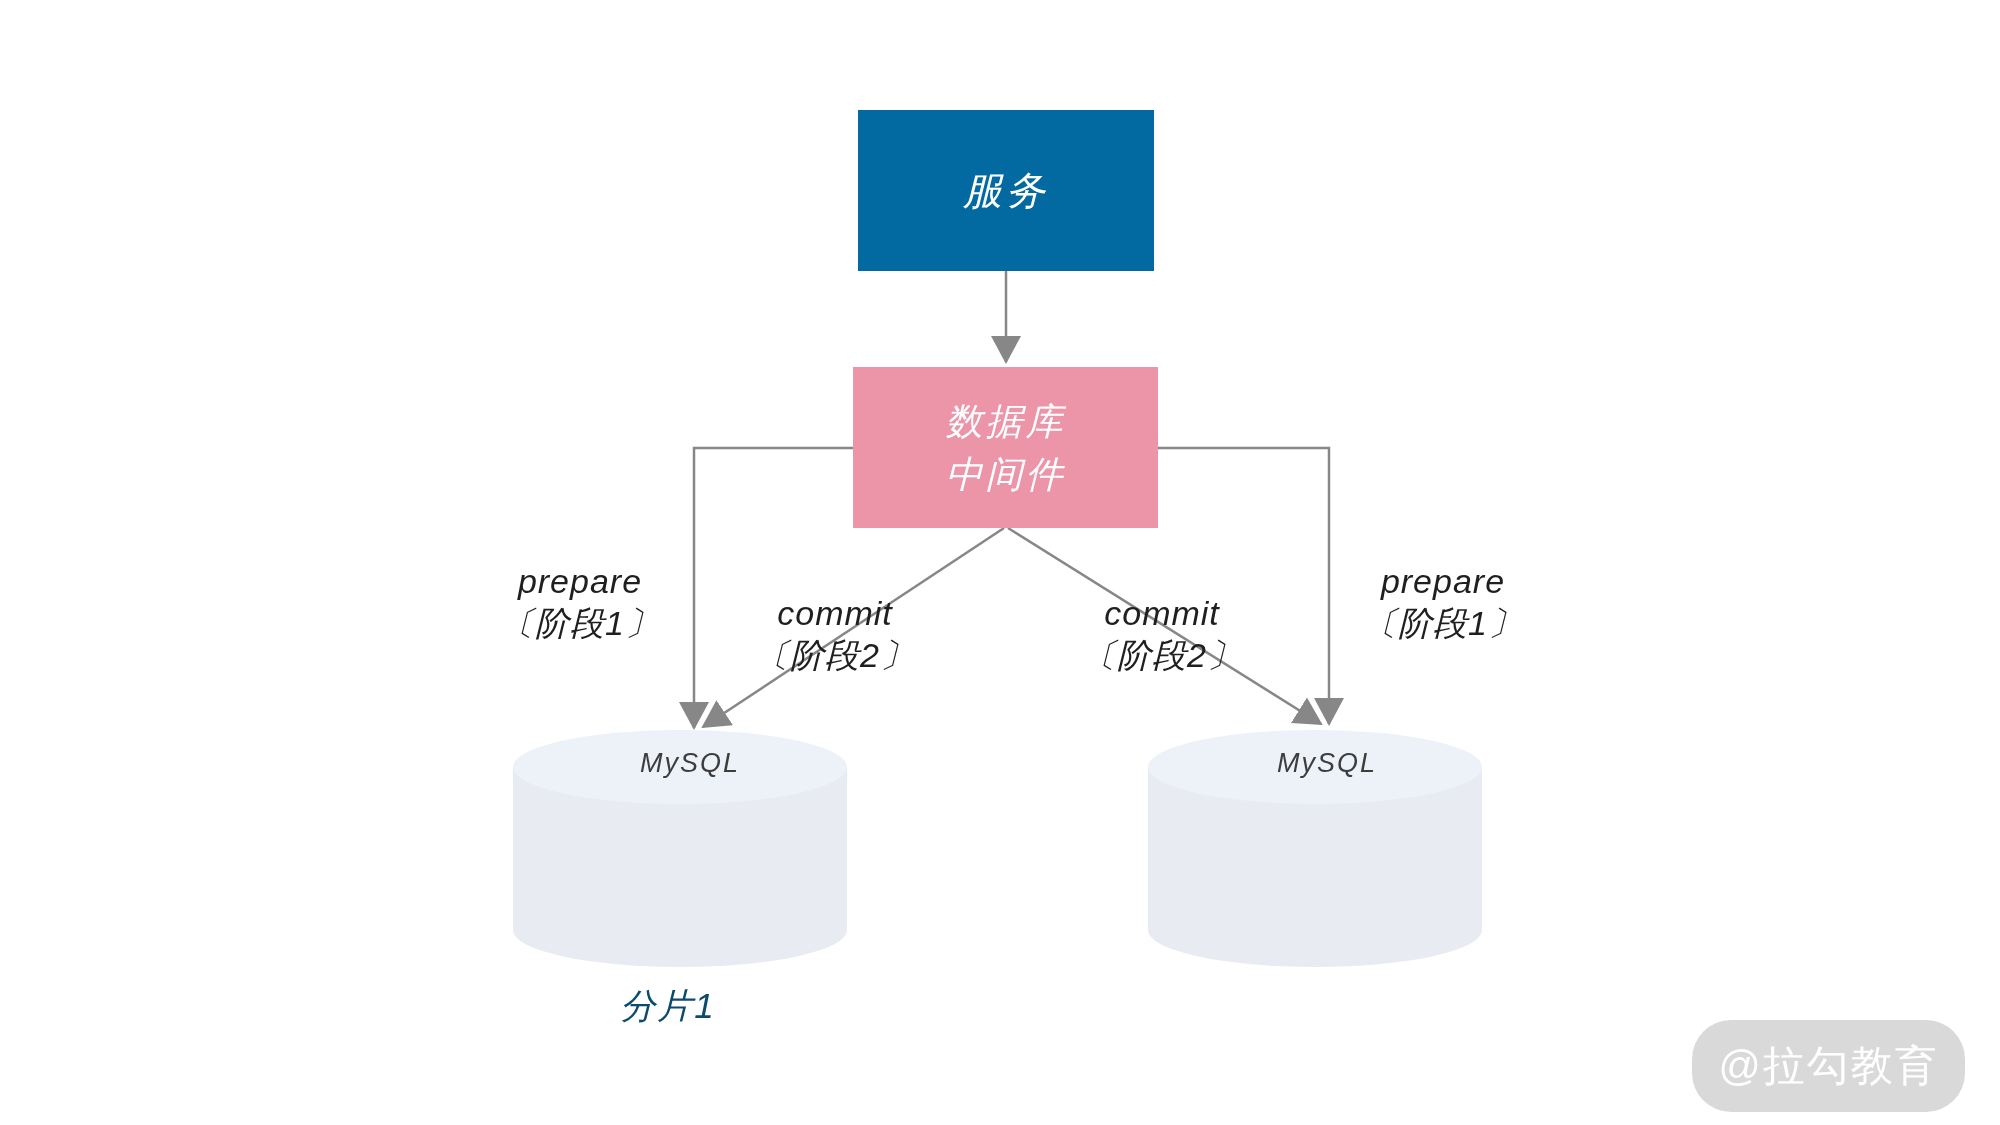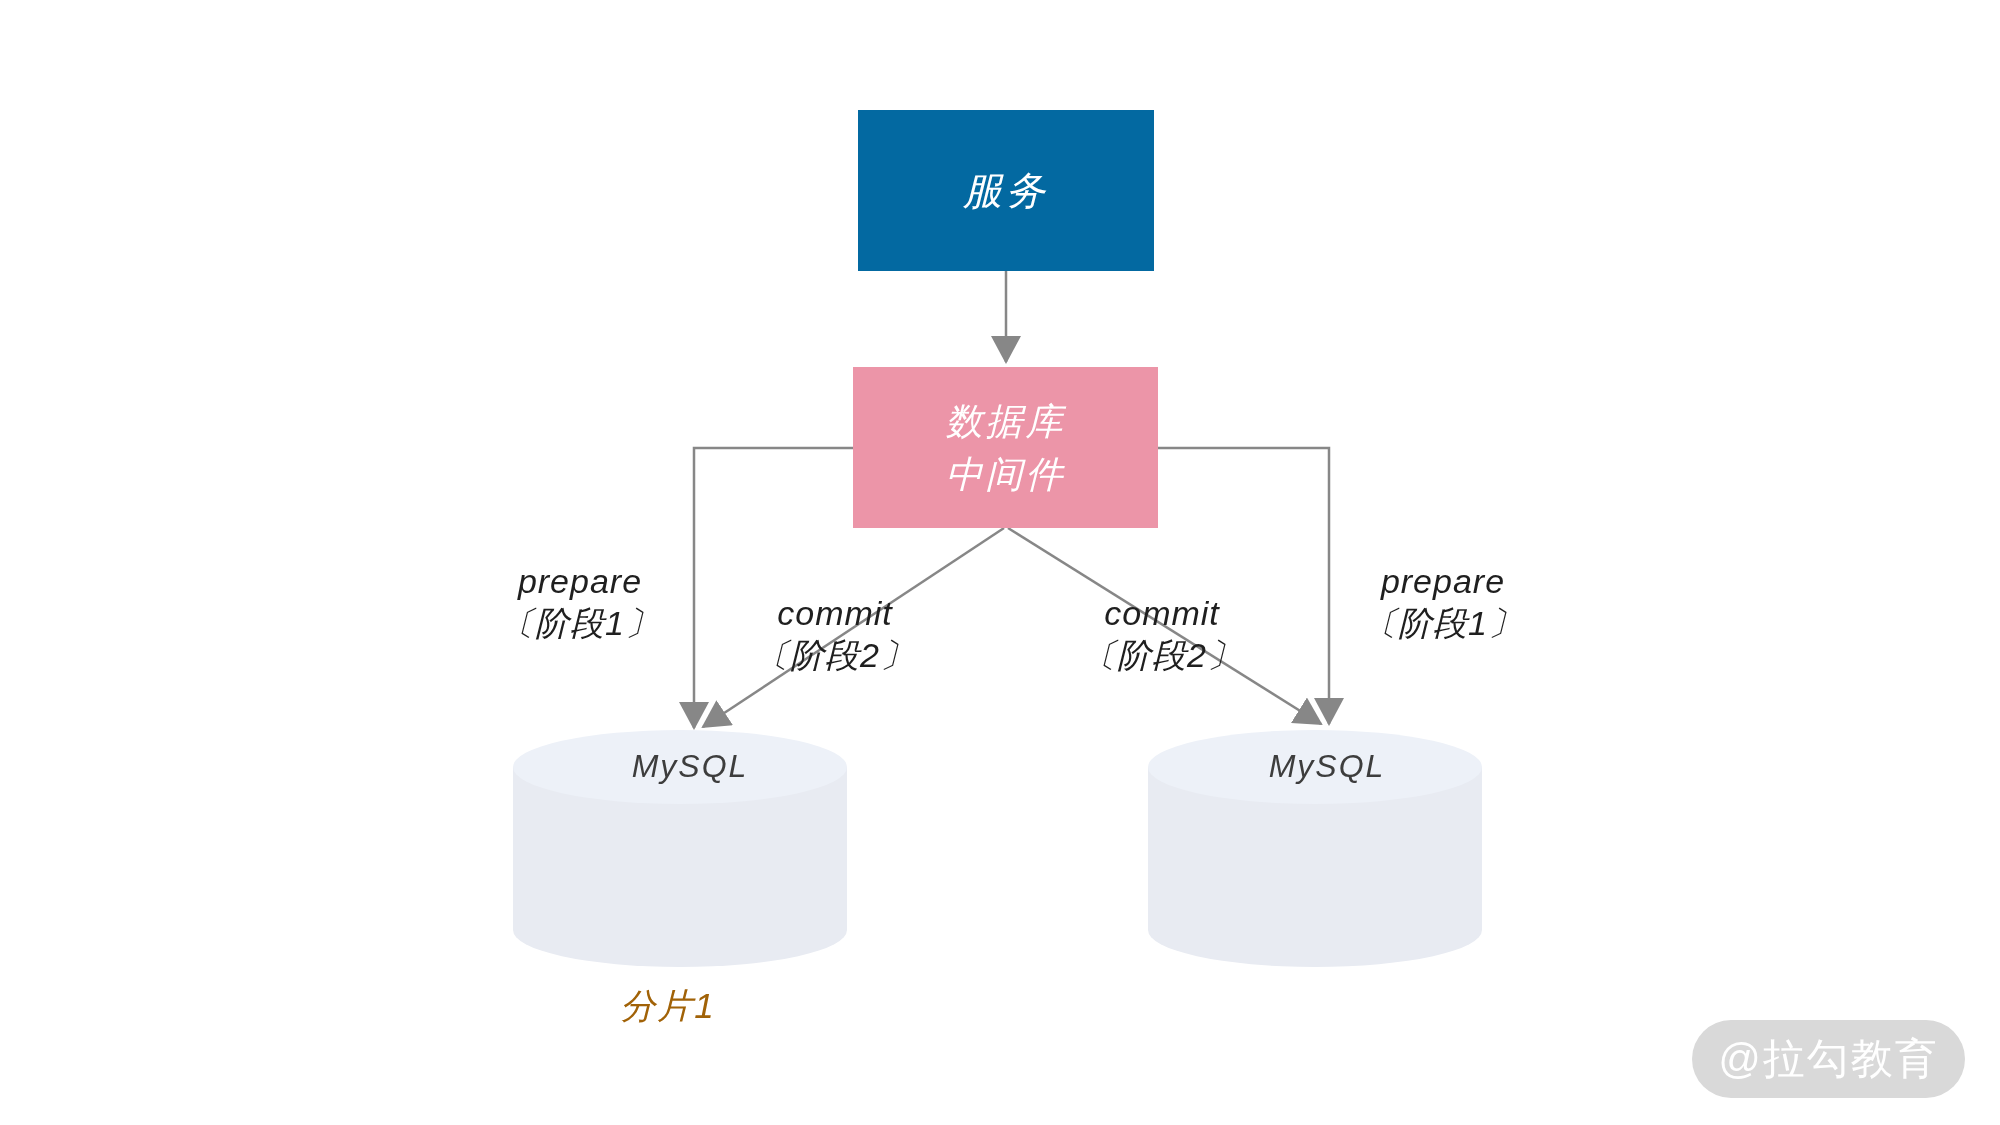--- a/index.html
+++ b/index.html
@@ -58,41 +58,41 @@
   }
   .edge-label-prepare-left  { left: 450px; top: 560px; }
   .edge-label-commit-left   { left: 705px; top: 592px; }
   .edge-label-commit-right  { left: 1032px; top: 592px; }
   .edge-label-prepare-right { left: 1313px; top: 560px; }
   .db-name {
     position: absolute;
     width: 240px;
     text-align: center;
     font-style: italic;
-    font-size: 32px;
+    font-size: 27px;
     color: #3d3d3d;
     letter-spacing: 2px;
   }
   .db-name-shard1 { left: 570px;  top: 748px; }
   .db-name-shard2 { left: 1207px; top: 748px; }
   .shard-caption {
     position: absolute;
     width: 240px;
     text-align: center;
     font-style: italic;
     font-size: 35px;
-    color: #a16207;
+    color: #0c4a6e;
     letter-spacing: 2px;
   }
   .shard-caption-1 { left: 548px;  top: 983px; }
   .shard-caption-2 { left: 1178px; top: 983px; }
   .watermark {
     position: absolute;
     left: 1692px; top: 1020px;
-    width: 273px; height: 78px;
+    width: 273px; height: 92px;
     background: #D9D9D9;
     border-radius: 39px;
     display: flex;
     align-items: center;
     justify-content: center;
     color: #ffffff;
     font-size: 42px;
     letter-spacing: 2px;
   }
 </style>

